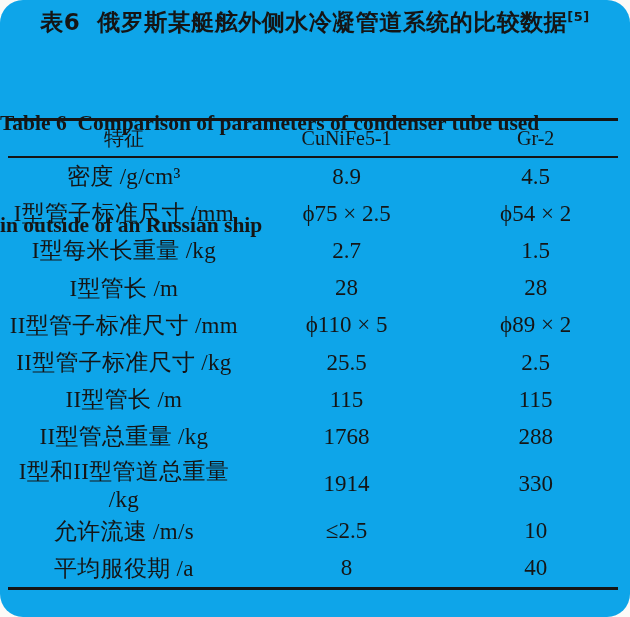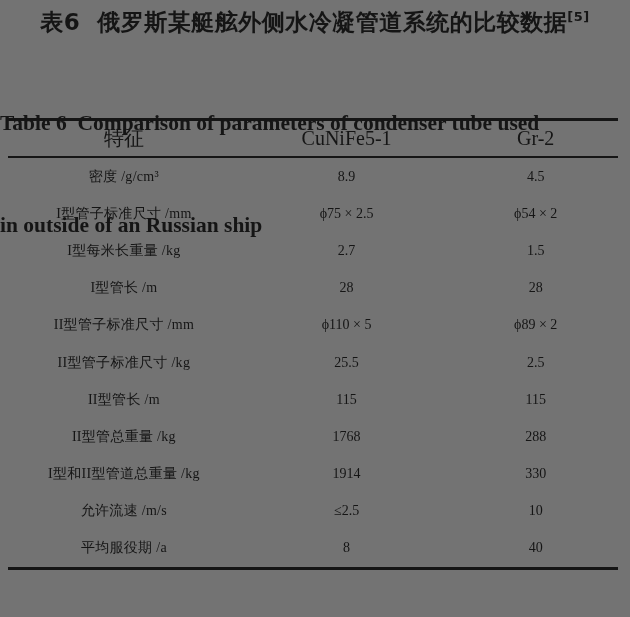--- a/index.html
+++ b/index.html
@@ -4,24 +4,25 @@
 <style>
   html, body {
     margin: 0;
     padding: 0;
     background: #fbfaf7;
   }
   .page {
     position: relative;
     width: 630px;
     height: 617px;
-    background: #737373;
+    background: #0ea5e9;
     color: #151515;
     overflow: hidden;
     font-family: "Liberation Serif", "DejaVu Serif", serif;
+    border-radius: 23px;
   }
   .caption-zh {
     padding-top: 7px;
     text-align: center;
     font-family: "DejaVu Sans", "Liberation Sans", sans-serif;
     font-weight: bold;
     font-size: 23px;
     line-height: 31px;
     letter-spacing: 0.5px;
     white-space: pre-wrap;
@@ -60,21 +61,21 @@
   table.data th {
     height: 35px;
     font-weight: normal;
     font-size: 20px;
     text-align: center;
     vertical-align: middle;
     padding: 0;
   }
   table.data td {
     height: 37.2px;
-    font-size: 14px;
+    font-size: 23px;
     text-align: center;
     vertical-align: middle;
     padding: 0;
   }
   .rowlabel { letter-spacing: 0.3px; }
 </style>
 </head>
 <body>
 
 <div class="page">

